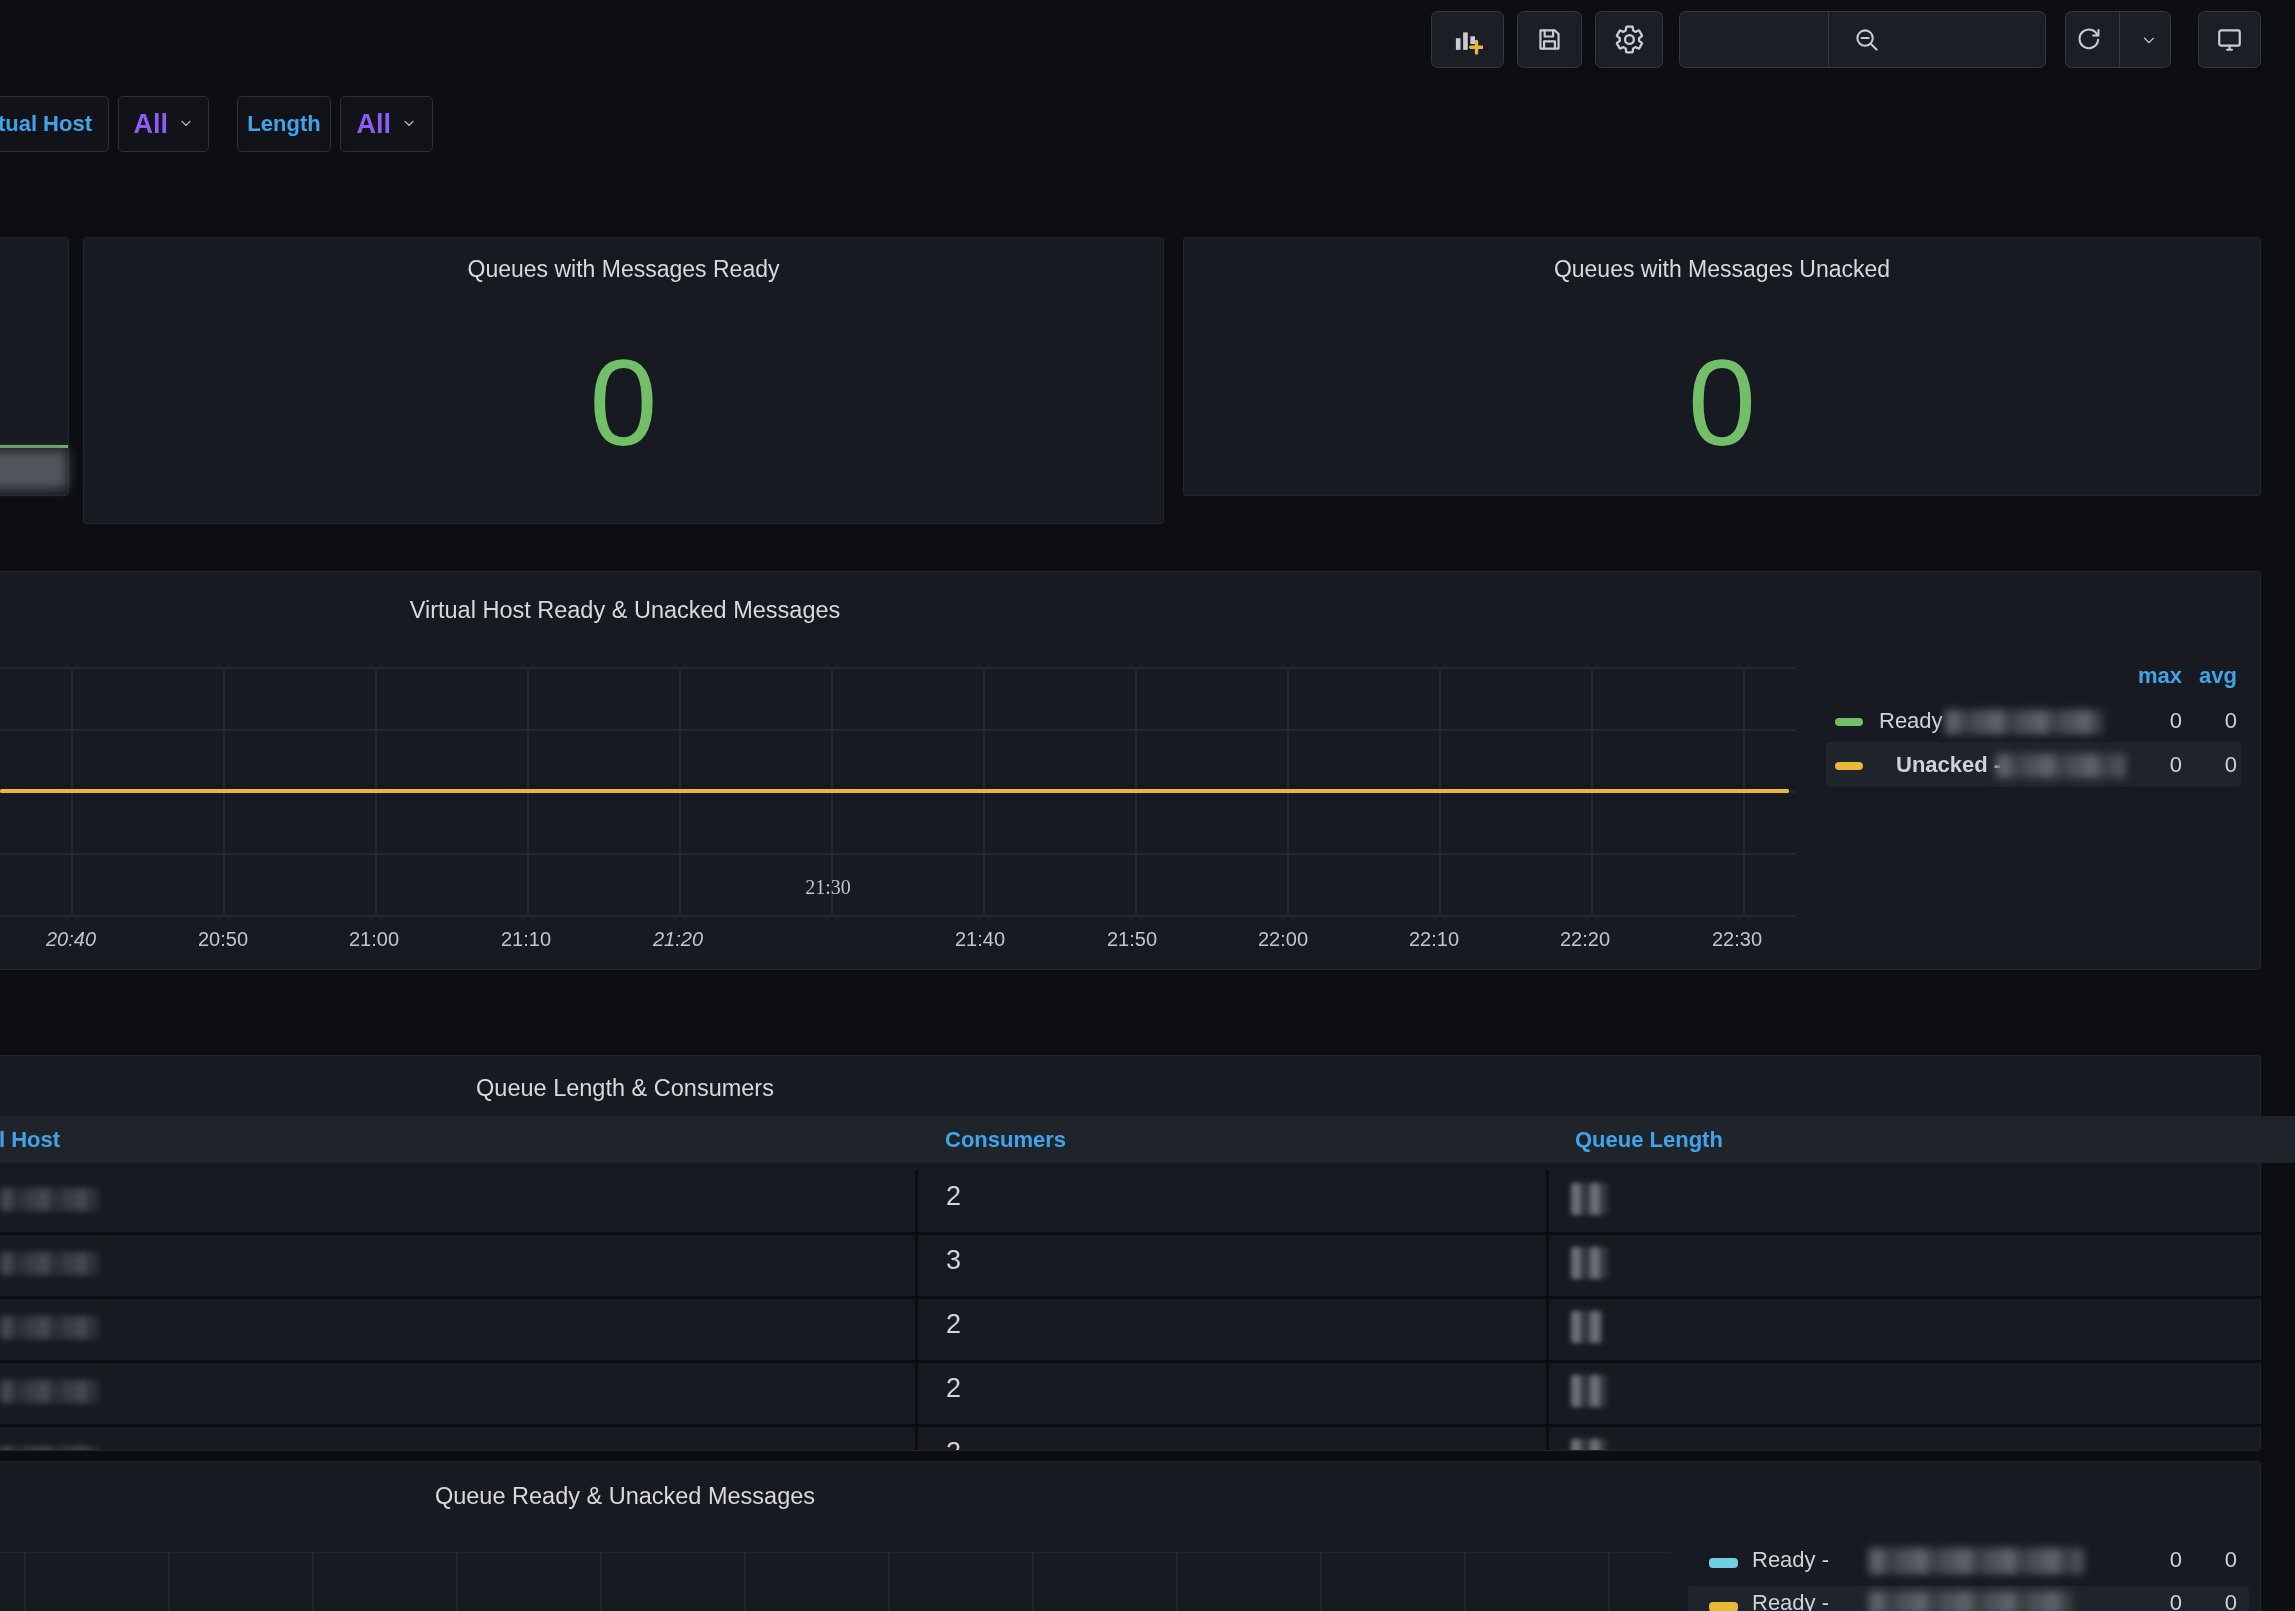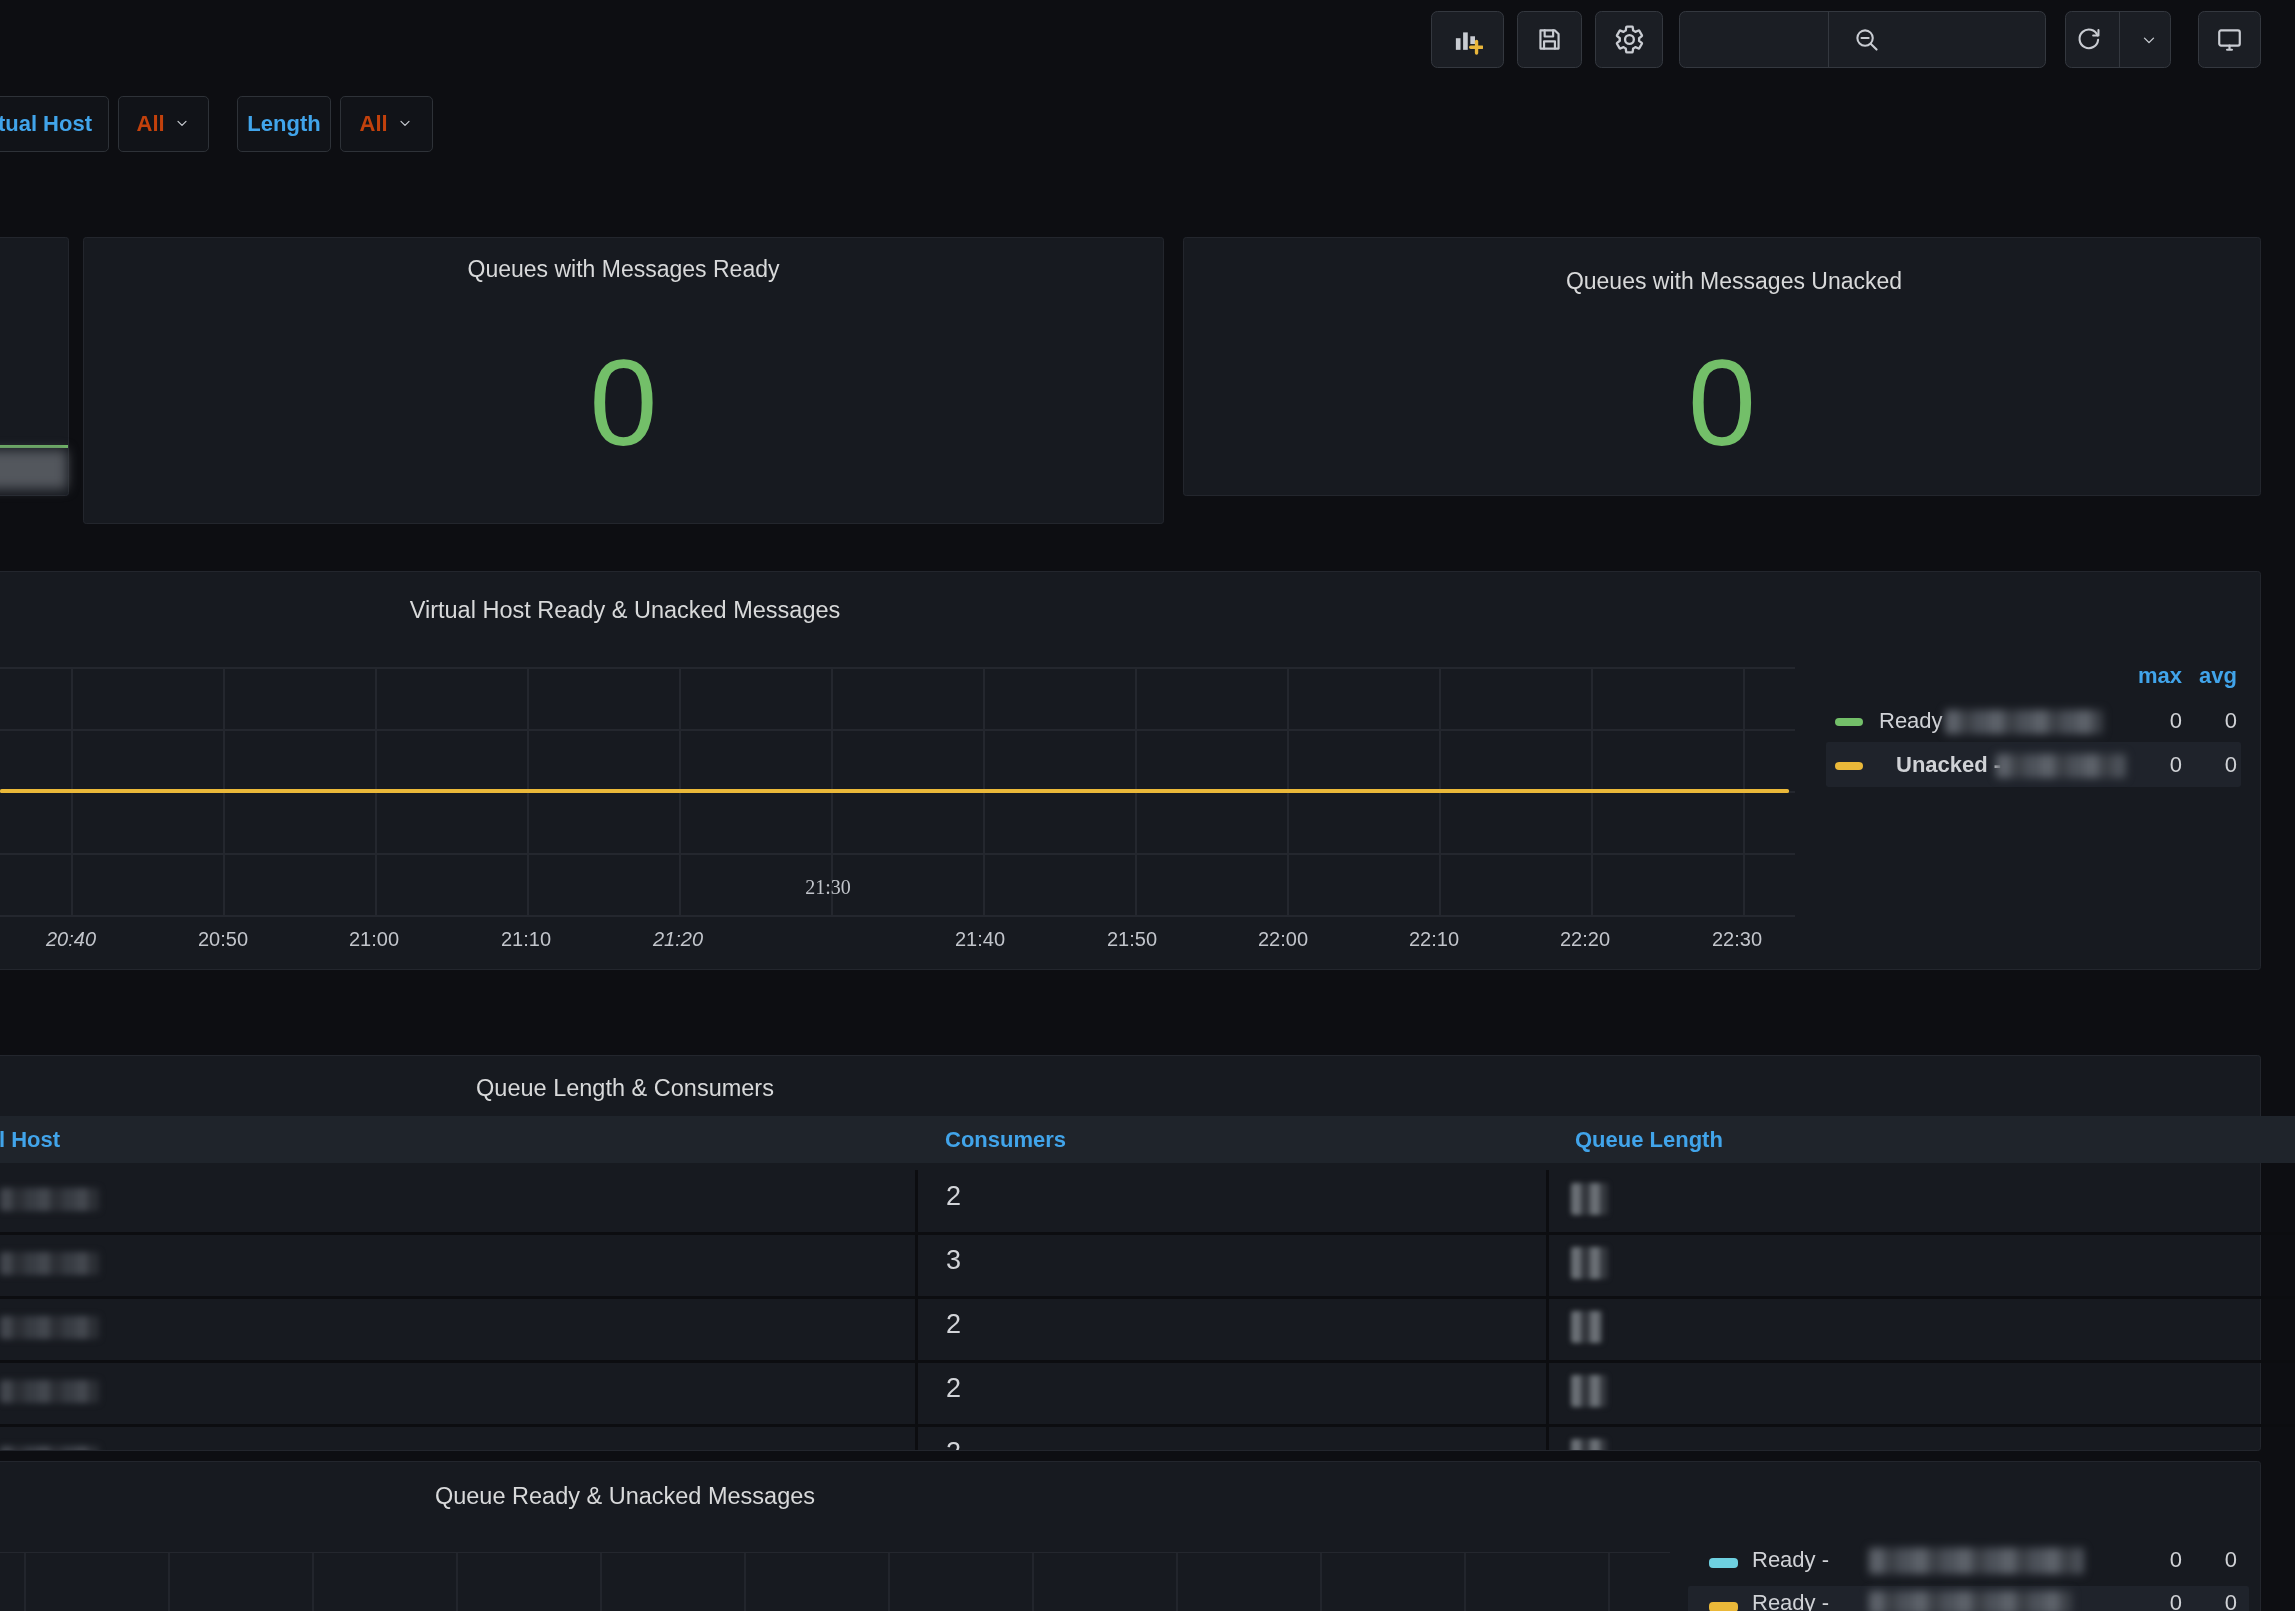--- a/index.html
+++ b/index.html
@@ -12,21 +12,21 @@
     display:flex;align-items:center;justify-content:center;gap:8px;cursor:pointer;}
   .tbtn svg{display:block;}
   .tb-divider{width:0.8px;align-self:stretch;background:#34383f;}
   .tb-text{font-size:22px;color:#d0d3d8;white-space:nowrap;}
   .tb-utc{font-size:19.5px;font-weight:700;color:#d9ab2e;}
   
   .varbox{position:absolute;top:96px;height:56px;box-sizing:border-box;
     background:#111318;border:0.8px solid #2e3238;border-radius:4.9px;
     display:flex;align-items:center;justify-content:center;gap:9.7px;}
   .varlabel{font-size:22px;font-weight:600;color:#41a4ea;white-space:nowrap;}
-  .varvalue{font-size:22px;font-weight:600;color:#c2410c;}
+  .varvalue{font-size:27px;font-weight:600;color:#8b5cf6;}
   
   .panel{position:absolute;box-sizing:border-box;background:#171a20;
     border:0.8px solid #23262d;border-radius:3.2px;}
   .ptitle{position:absolute;transform:translateX(-50%);white-space:nowrap;
     font-size:23.5px;font-weight:500;color:#d8d9da;}
   .stat-title{position:absolute;width:100%;text-align:center;font-size:23px;
     font-weight:500;color:#d8d9da;}
   .stat-value{position:absolute;width:100%;text-align:center;line-height:1;
     font-size:122px;font-weight:500;}
   
@@ -168,21 +168,21 @@
   <div class="panel" style="left:-32px;top:237px;width:101px;height:259px;">
     <div class="abs" style="left:0;top:207px;width:100%;height:3.2px;background:#73bf69;"></div>
     <div class="redact big" style="left:1.6px;top:212px;width:96px;height:39px;"></div>
   </div>
 
   <div class="panel" style="left:83px;top:237px;width:1081px;height:287px;">
     <div class="stat-title" style="top:18px;">Queues with Messages Ready</div>
     <div class="stat-value" style="top:104px;color:#73bf69;">0</div>
   </div>
   <div class="panel" style="left:1183px;top:237px;width:1078px;height:259px;">
-    <div class="stat-title" style="top:30px;padding-left:12px;">Queues with Messages Unacked</div>
+    <div class="stat-title" style="top:18px;">Queues with Messages Unacked</div>
     <div class="stat-value" style="top:104px;color:#73bf69;">0</div>
   </div>
 
   <div class="panel" style="left:-41px;top:571px;width:2302px;height:399px;"></div>
   <div class="ptitle" style="left:625px;top:597px;">Virtual Host Ready &amp; Unacked Messages</div>
 
   <div class="plot" style="left:0;top:667px;width:1795px;height:250px;">
     <div class="abs" style="left:0;top:122px;width:1789px;height:4px;background:#eab839;border-radius:1.6px;"></div>
   </div>
   <div>

